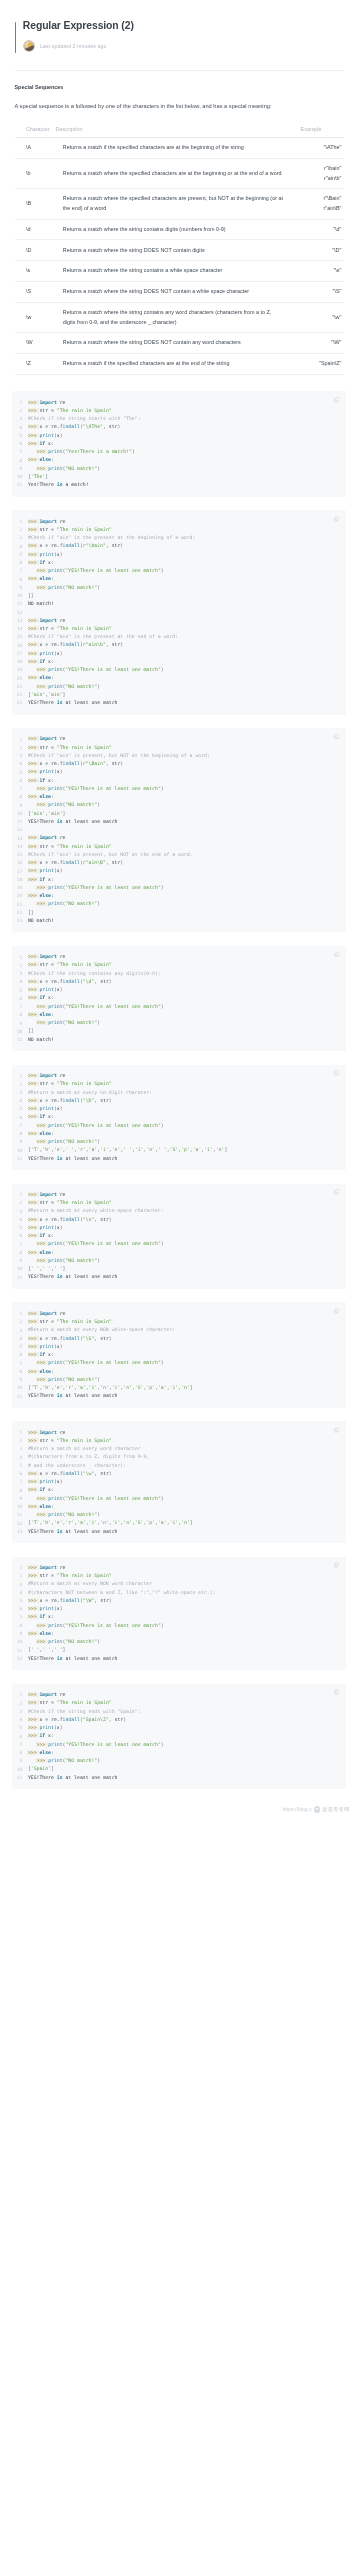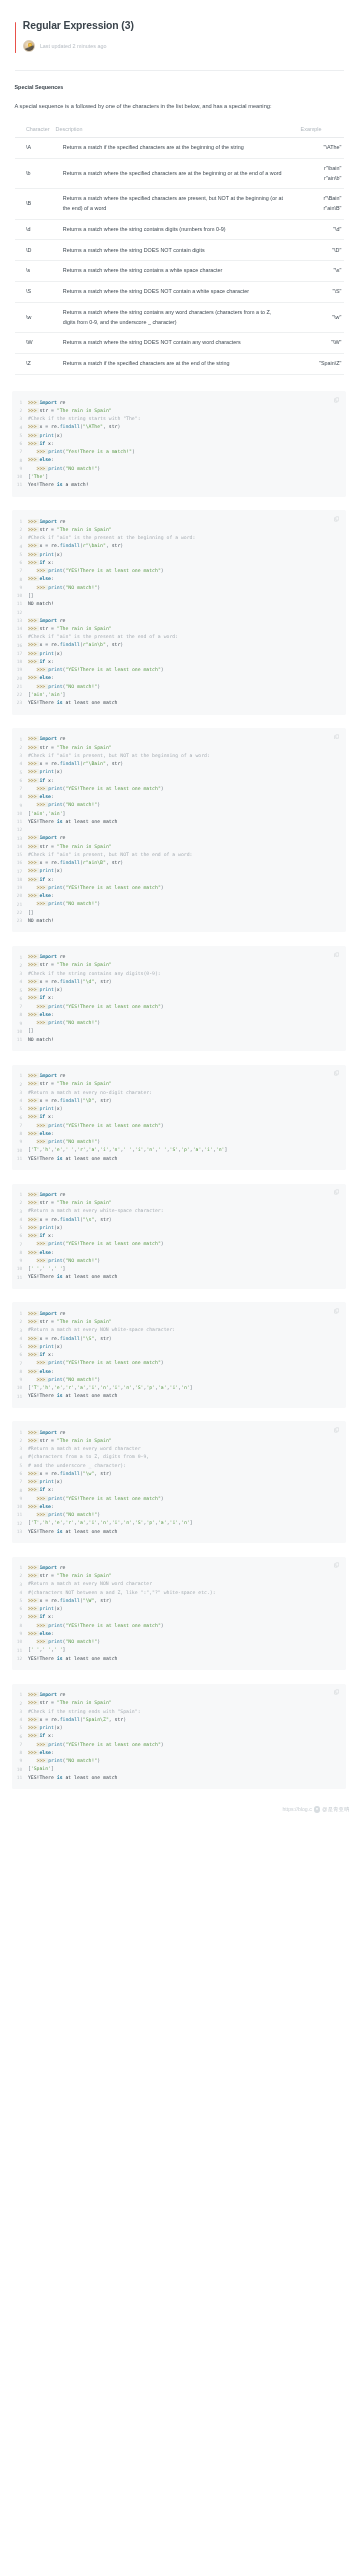--- a/index.html
+++ b/index.html
@@ -125,21 +125,21 @@
   .wm-name { color: #c2c8cd; letter-spacing: 0.3px; }
 </style>
 </head>
 <body>
 
 <div class="page">
 
   <div class="header">
     <div class="title-wrap">
       <div class="title-bar"></div>
-      <h1 class="title">Regular Expression (3)</h1>
+      <h1 class="title">Regular Expression (2)</h1>
       <div class="meta-row">
         <div class="avatar"></div>
         <div class="meta-text">Last updated 2 minutes ago</div>
       </div>
     </div>
   </div>
 
   <div class="hr"></div>
 
   <div class="content">

